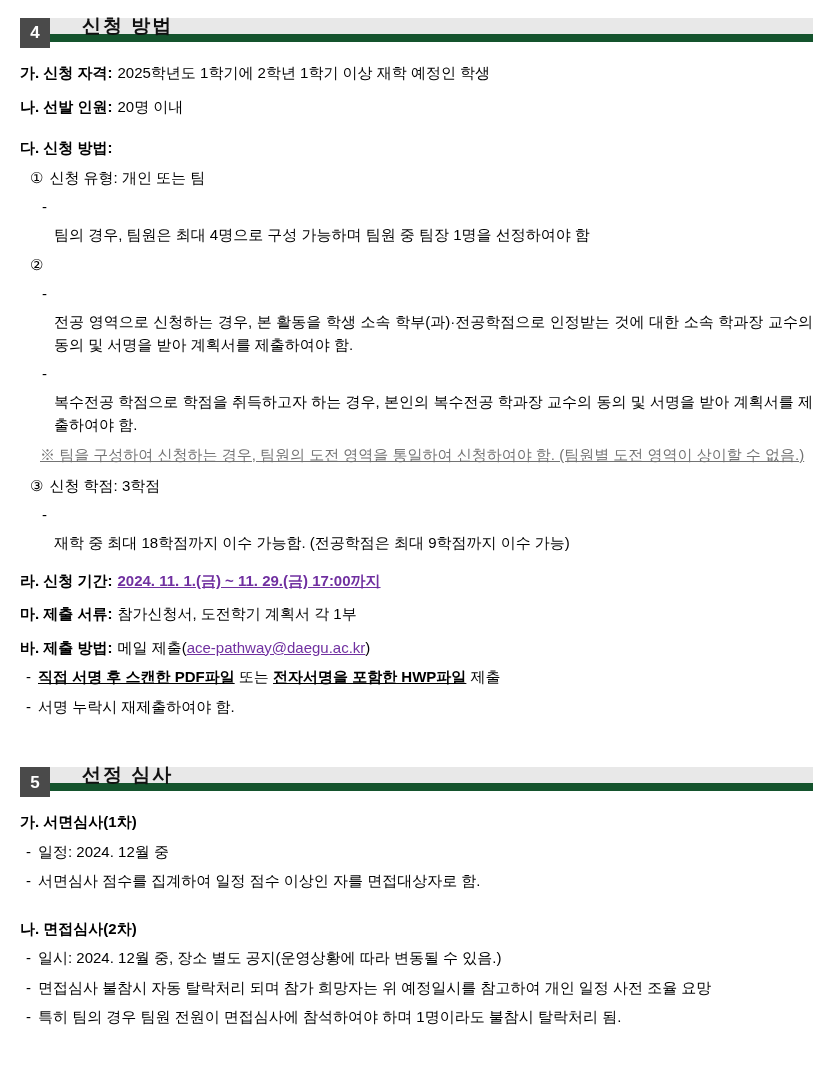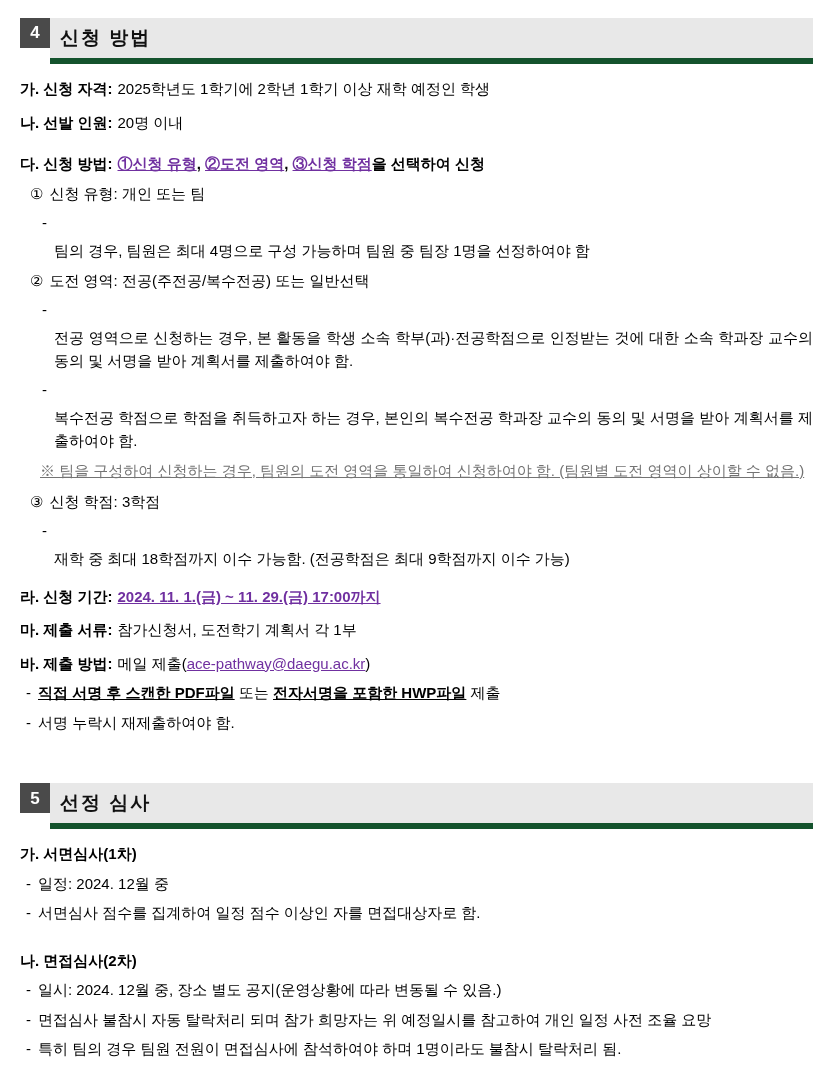--- a/index.html
+++ b/index.html
@@ -38,23 +38,23 @@
     display: flex;
     align-items: center;
     justify-content: center;
     flex: 0 0 auto;
   }
   .section-title-bar {
     flex: 1 1 auto;
     background: #e8e8e8;
     display: flex;
     align-items: center;
-    padding-left: 10px;
-    border-bottom: 6px solid #14532d;
-    height: 46px;
+    padding-left: 32px;
+    border-bottom: 8px solid #14532d;
+    height: 24px;
     box-sizing: border-box;
   }
   .section-title {
     font-size: 19px;
     font-weight: bold;
     letter-spacing: 2px;
     color: #111111;
   }
 
   
@@ -131,38 +131,34 @@
 
   <div class="row">
     <span class="lbl">나. 선발 인원:</span>
     <span class="txt">20명 이내</span>
   </div>
 
   <div class="gap-sm"></div>
 
   <div class="row tight">
     <span class="lbl">다. 신청 방법:</span>
-    <span class="txt">
-      <span class="b purple-u">①신청 유형</span><span class="b">, </span><span class="b purple-u">②도전 영역</span><span class="b">, </span><span class="b purple-u">③신청 학점</span><span class="b">을 선택하여 신청</span>
-    </span>
   </div>
 
   <div class="lvl1">
     <span class="mark">①</span>
     <span class="body">신청 유형: 개인 또는 팀</span>
   </div>
 
   <div class="lvl2">
     <span class="mark">-</span>
     <span class="body">팀의 경우, 팀원은 최대 4명으로 구성 가능하며 팀원 중 팀장 1명을 선정하여야 함</span>
   </div>
 
   <div class="lvl1">
     <span class="mark">②</span>
-    <span class="body">도전 영역: 전공(주전공/복수전공) 또는 일반선택</span>
   </div>
 
   <div class="lvl2 just">
     <span class="mark">-</span>
     <span class="body">전공 영역으로 신청하는 경우, 본 활동을 학생 소속 학부(과)·전공학점으로 인정받는 것에 대한 소속 학과장 교수의 동의 및 서명을 받아 계획서를 제출하여야 함.</span>
   </div>
 
   <div class="lvl2 just">
     <span class="mark">-</span>
     <span class="body">복수전공 학점으로 학점을 취득하고자 하는 경우, 본인의 복수전공 학과장 교수의 동의 및 서명을 받아 계획서를 제출하여야 함.</span>

